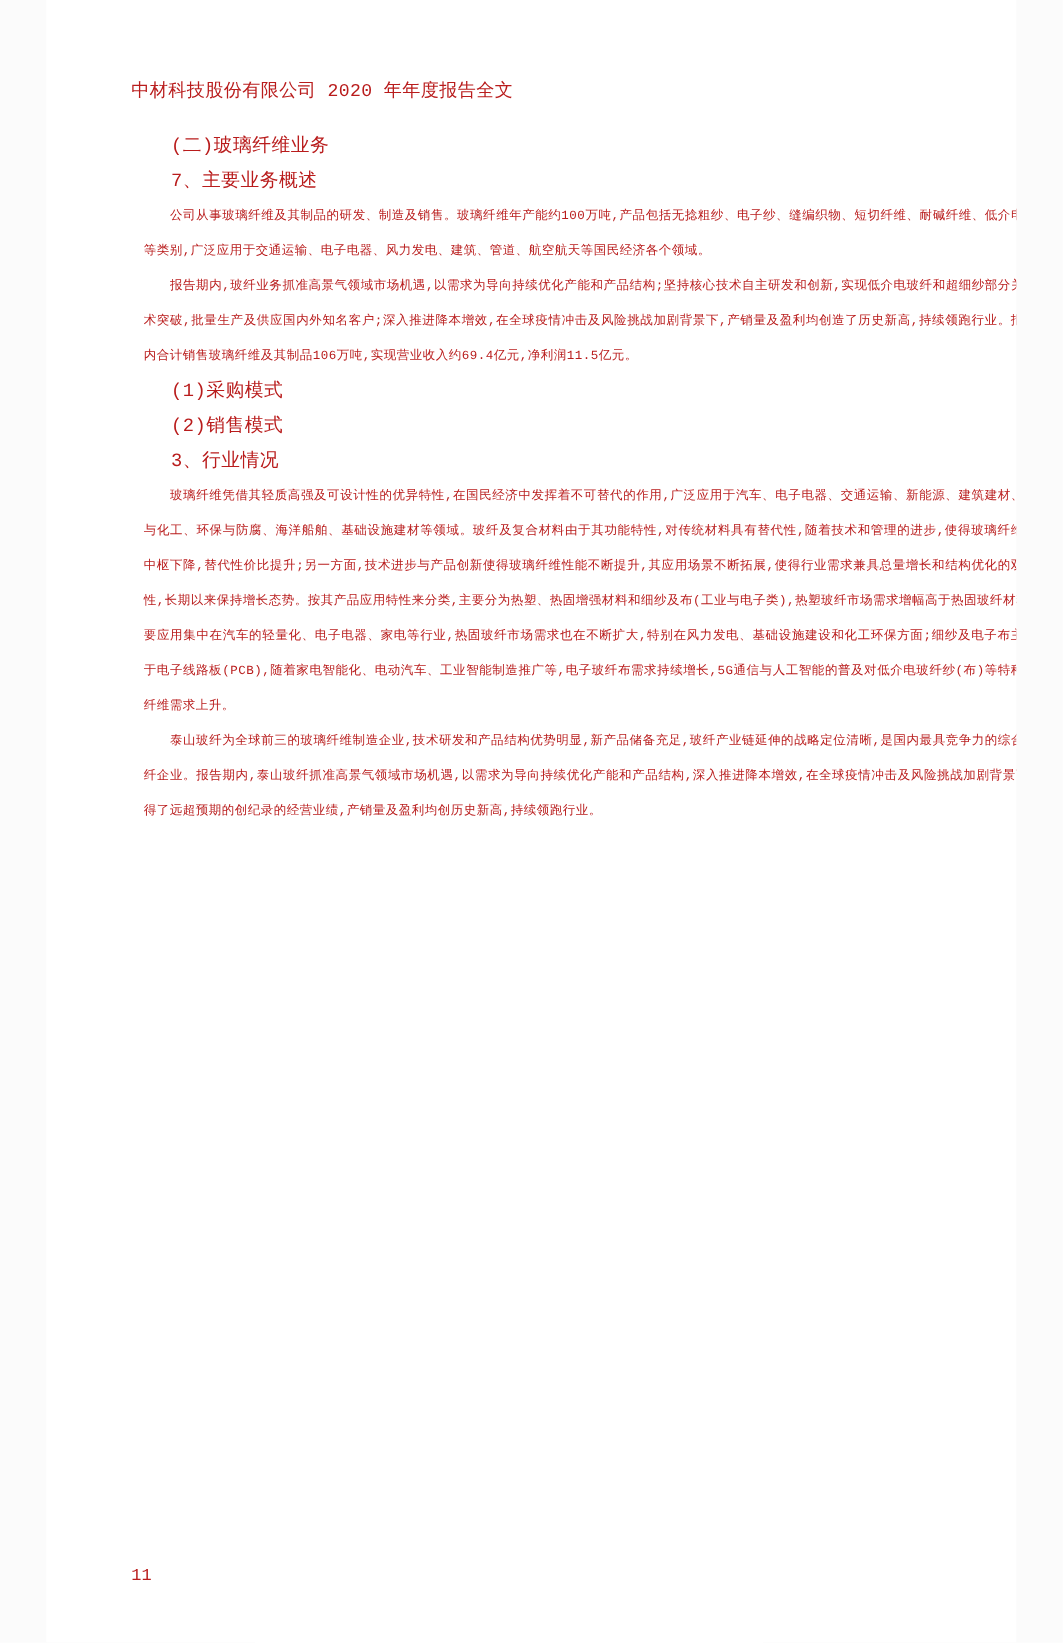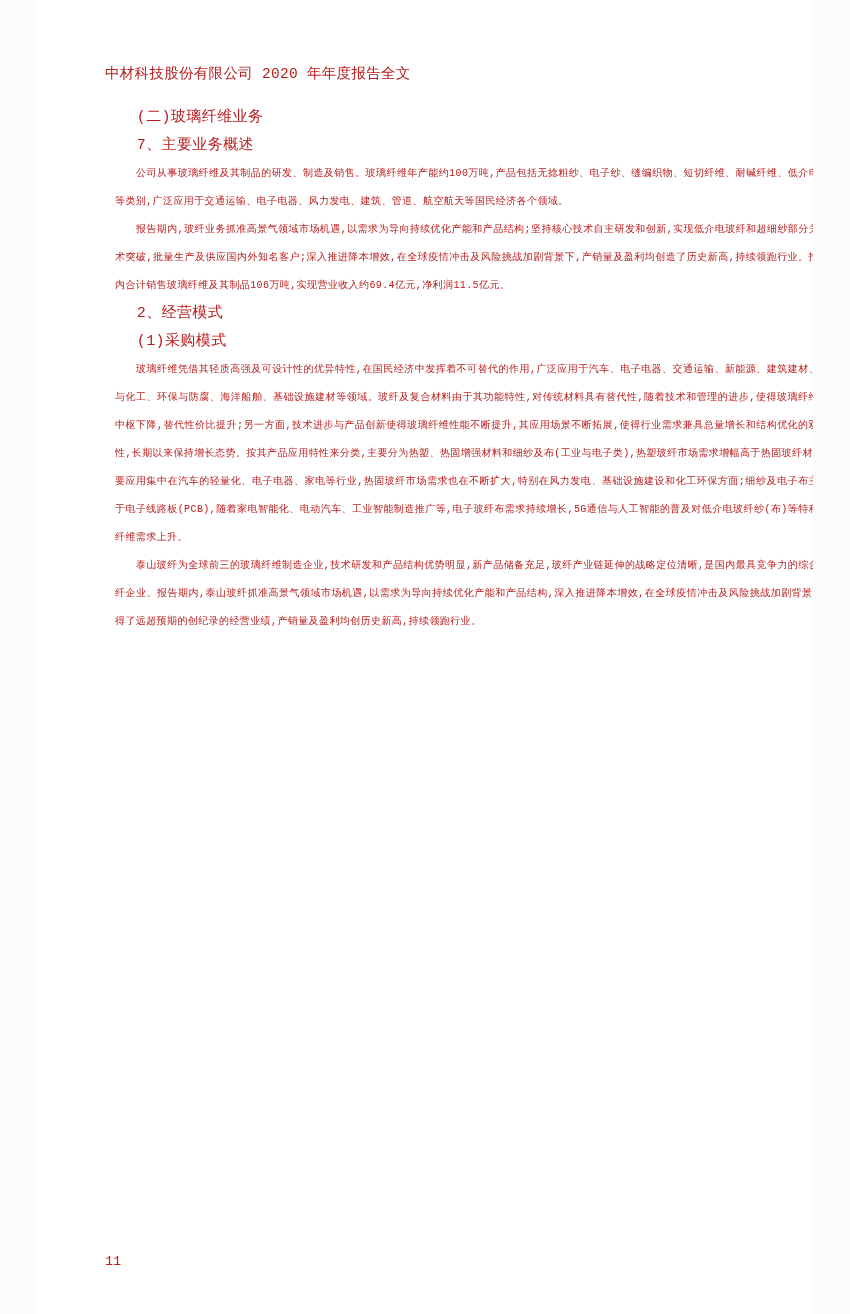--- a/index.html
+++ b/index.html
@@ -62,20 +62,21 @@
 <body>
 
 <div class="page">
   <div class="doc-header">中材科技股份有限公司 2020 年年度报告全文</div>
 
   <div class="doc-body">
       <p class="sec-heading">(二)玻璃纤维业务</p>
       <p class="sec-heading">7、主要业务概述</p>
       <p class="sec-paragraph">公司从事玻璃纤维及其制品的研发、制造及销售。玻璃纤维年产能约100万吨,产品包括无捻粗纱、电子纱、缝编织物、短切纤维、耐碱纤维、低介电玻纤等类别,广泛应用于交通运输、电子电器、风力发电、建筑、管道、航空航天等国民经济各个领域。</p>
       <p class="sec-paragraph">报告期内,玻纤业务抓准高景气领域市场机遇,以需求为导向持续优化产能和产品结构;坚持核心技术自主研发和创新,实现低介电玻纤和超细纱部分关键技术突破,批量生产及供应国内外知名客户;深入推进降本增效,在全球疫情冲击及风险挑战加剧背景下,产销量及盈利均创造了历史新高,持续领跑行业。报告期内合计销售玻璃纤维及其制品106万吨,实现营业收入约69.4亿元,净利润11.5亿元。</p>
-      <p class="sec-heading">2、经营模式</p>
       <p class="sec-heading">(1)采购模式</p>
+      <p class="sec-heading">(2)销售模式</p>
+      <p class="sec-heading">3、行业情况</p>
       <p class="sec-paragraph">玻璃纤维凭借其轻质高强及可设计性的优异特性,在国民经济中发挥着不可替代的作用,广泛应用于汽车、电子电器、交通运输、新能源、建筑建材、石油与化工、环保与防腐、海洋船舶、基础设施建材等领域。玻纤及复合材料由于其功能特性,对传统材料具有替代性,随着技术和管理的进步,使得玻璃纤维成本中枢下降,替代性价比提升;另一方面,技术进步与产品创新使得玻璃纤维性能不断提升,其应用场景不断拓展,使得行业需求兼具总量增长和结构优化的双重特性,长期以来保持增长态势。按其产品应用特性来分类,主要分为热塑、热固增强材料和细纱及布(工业与电子类),热塑玻纤市场需求增幅高于热固玻纤材料,主要应用集中在汽车的轻量化、电子电器、家电等行业,热固玻纤市场需求也在不断扩大,特别在风力发电、基础设施建设和化工环保方面;细纱及电子布主要用于电子线路板(PCB),随着家电智能化、电动汽车、工业智能制造推广等,电子玻纤布需求持续增长,5G通信与人工智能的普及对低介电玻纤纱(布)等特种玻璃纤维需求上升。</p>
       <p class="sec-paragraph">泰山玻纤为全球前三的玻璃纤维制造企业,技术研发和产品结构优势明显,新产品储备充足,玻纤产业链延伸的战略定位清晰,是国内最具竞争力的综合性玻纤企业。报告期内,泰山玻纤抓准高景气领域市场机遇,以需求为导向持续优化产能和产品结构,深入推进降本增效,在全球疫情冲击及风险挑战加剧背景下,取得了远超预期的创纪录的经营业绩,产销量及盈利均创历史新高,持续领跑行业。</p>
     </div>
 
   <div class="page-number">11</div>
 </div>
 
 </body></html>

